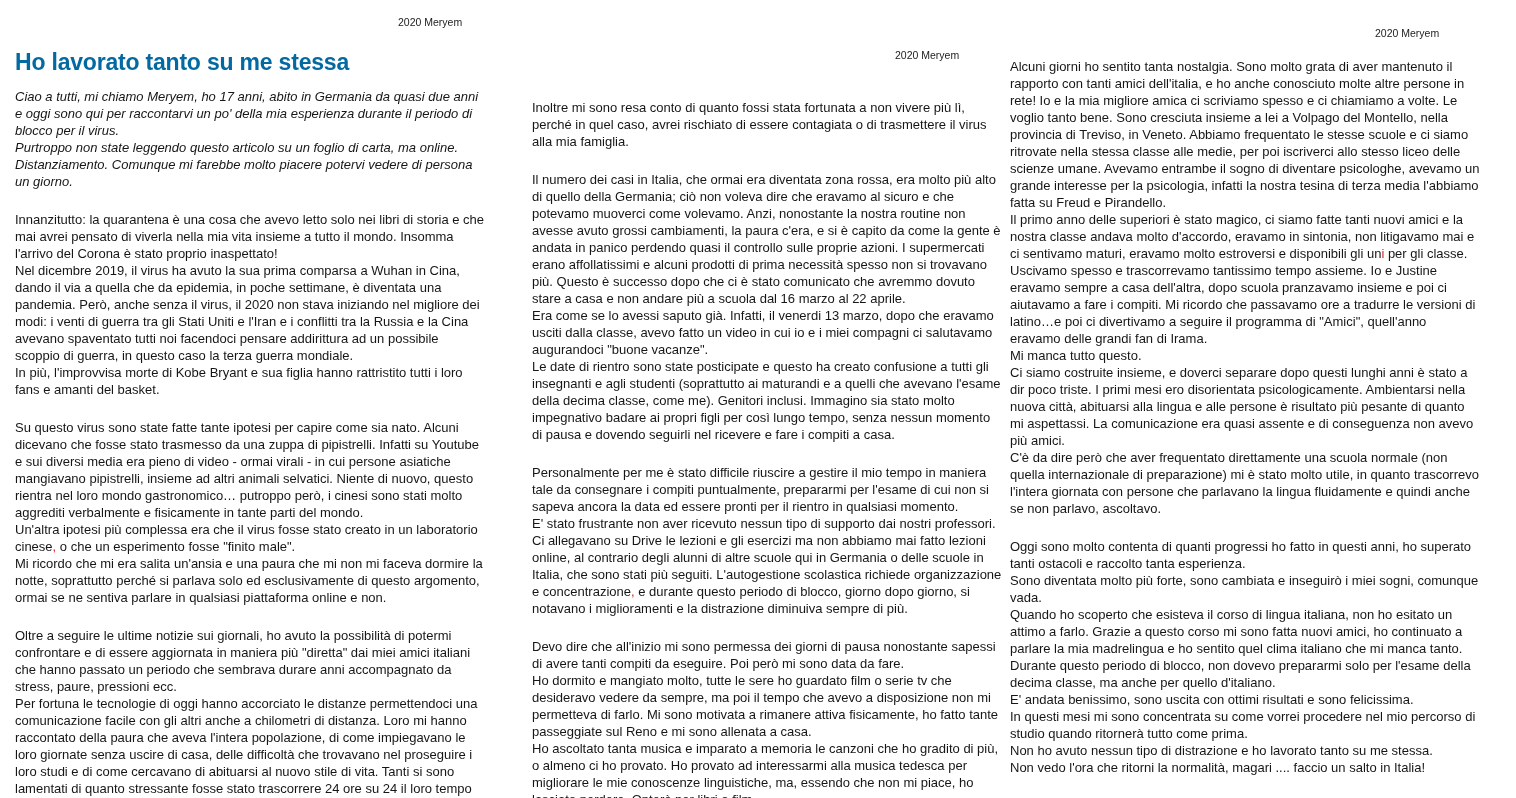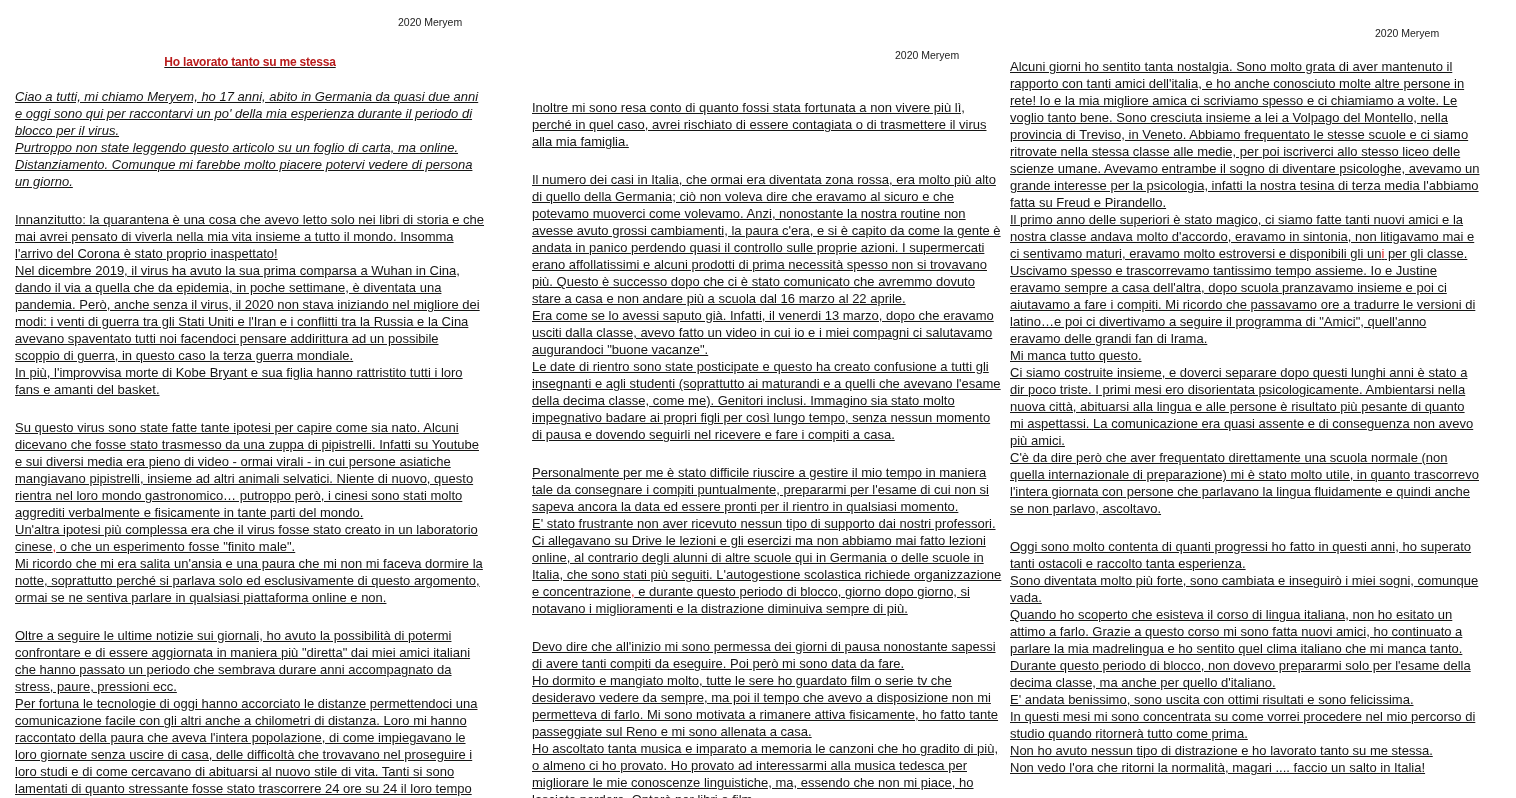--- a/index.html
+++ b/index.html
@@ -4,21 +4,21 @@
 <style>
   html, body { margin: 0; padding: 0; }
   body {
     width: 1516px; height: 798px;
     background: #ffffff;
     overflow: hidden;
     font-family: "Liberation Sans", "DejaVu Sans", sans-serif;
     color: #161616;
     position: relative;
   }
-  .page { position: absolute; top: 0; height: 646px; text-decoration: underline; }
+  .page { position: absolute; top: 0; height: 646px; }
   #page-1 { left: 15px;   width: 470px; }
   #page-2 { left: 532px;  width: 470px; }
   #page-3 { left: 1010px; width: 470px; }
 
   .running-header {
     position: absolute;
     font-size: 10.5px;
     line-height: 13px;
     color: #1c1c1c;
     white-space: nowrap;
@@ -26,27 +26,26 @@
   #page-1 .running-header { left: 383px; top: 16px; }
   #page-2 .running-header { left: 363px; top: 49px; }
   #page-3 .running-header { left: 365px; top: 27px; }
 
   .content { position: relative; }
   #page-1 .content { padding-top: 51px; }
   #page-2 .content { padding-top: 99px; }
   #page-3 .content { padding-top: 58px; }
 
   .doc-title {
-    font-size: 12px;
+    font-size: 23px;
     font-weight: 700;
     letter-spacing: -0.2px;
     line-height: 22px;
     margin: 0 0 15px 0;
-    color: #b91c1c;
-    text-align: center;
+    color: #0369a1;
   }
   .para { font-size: 13px; line-height: 17px; }
   .para.italic { font-style: italic; }
   .line { margin: 0; }
   .gap { height: 21px; }
   .red { color: #e02020; }
 </style>
 </head>
 <body>
 

